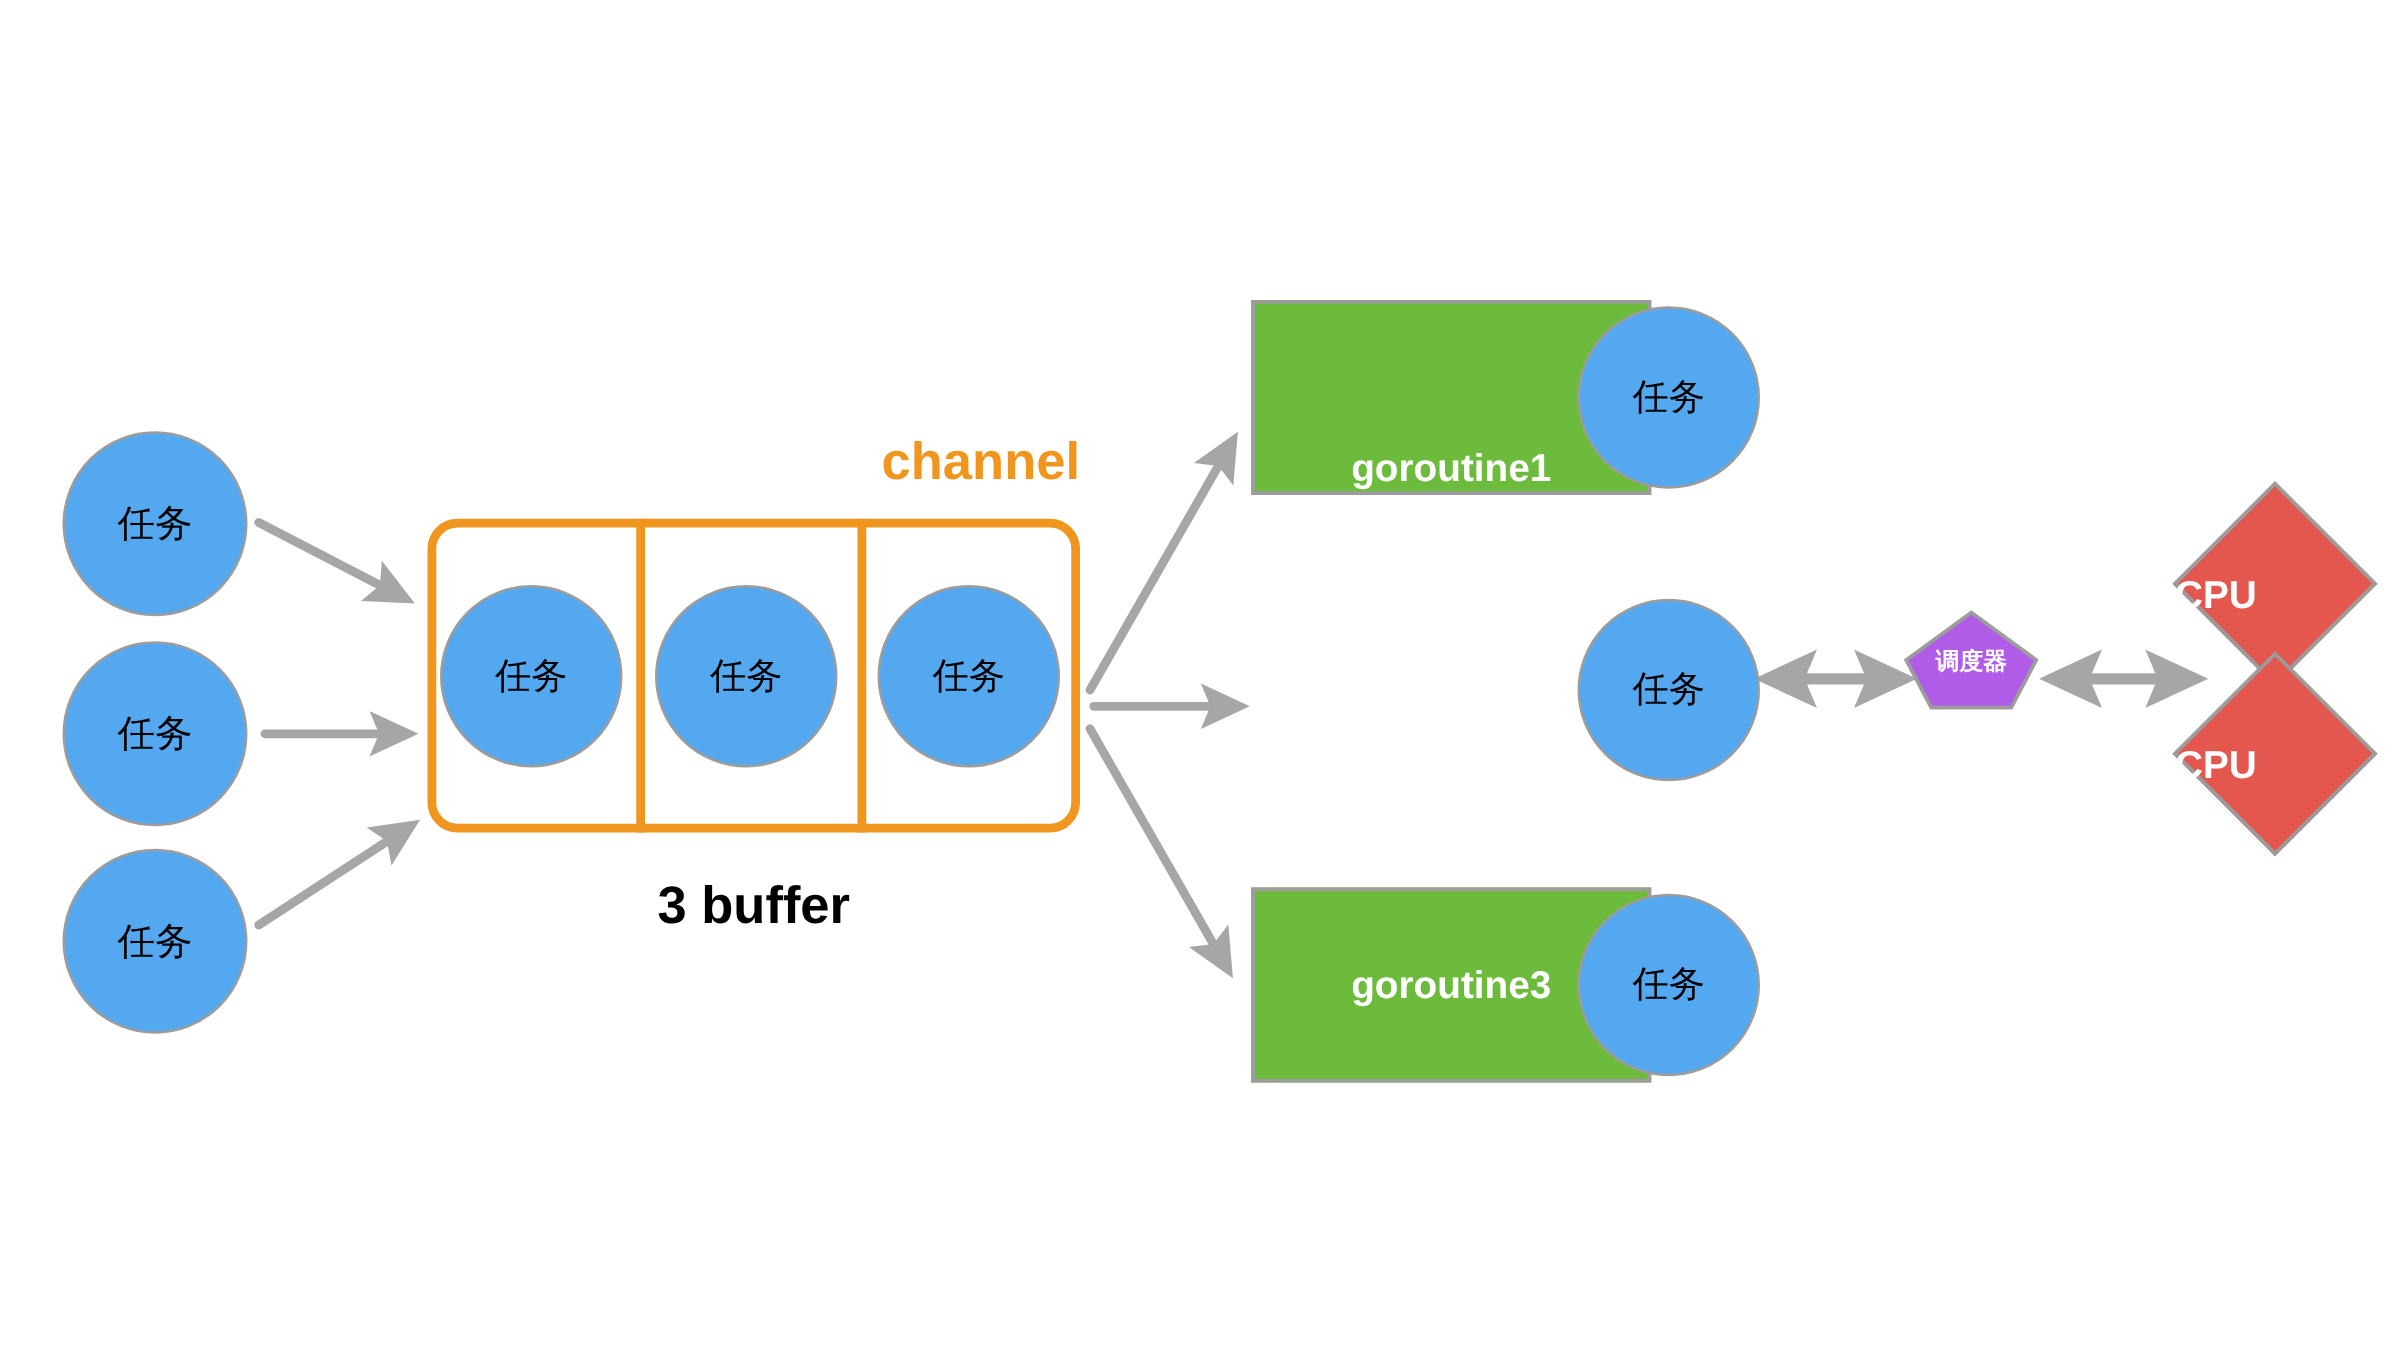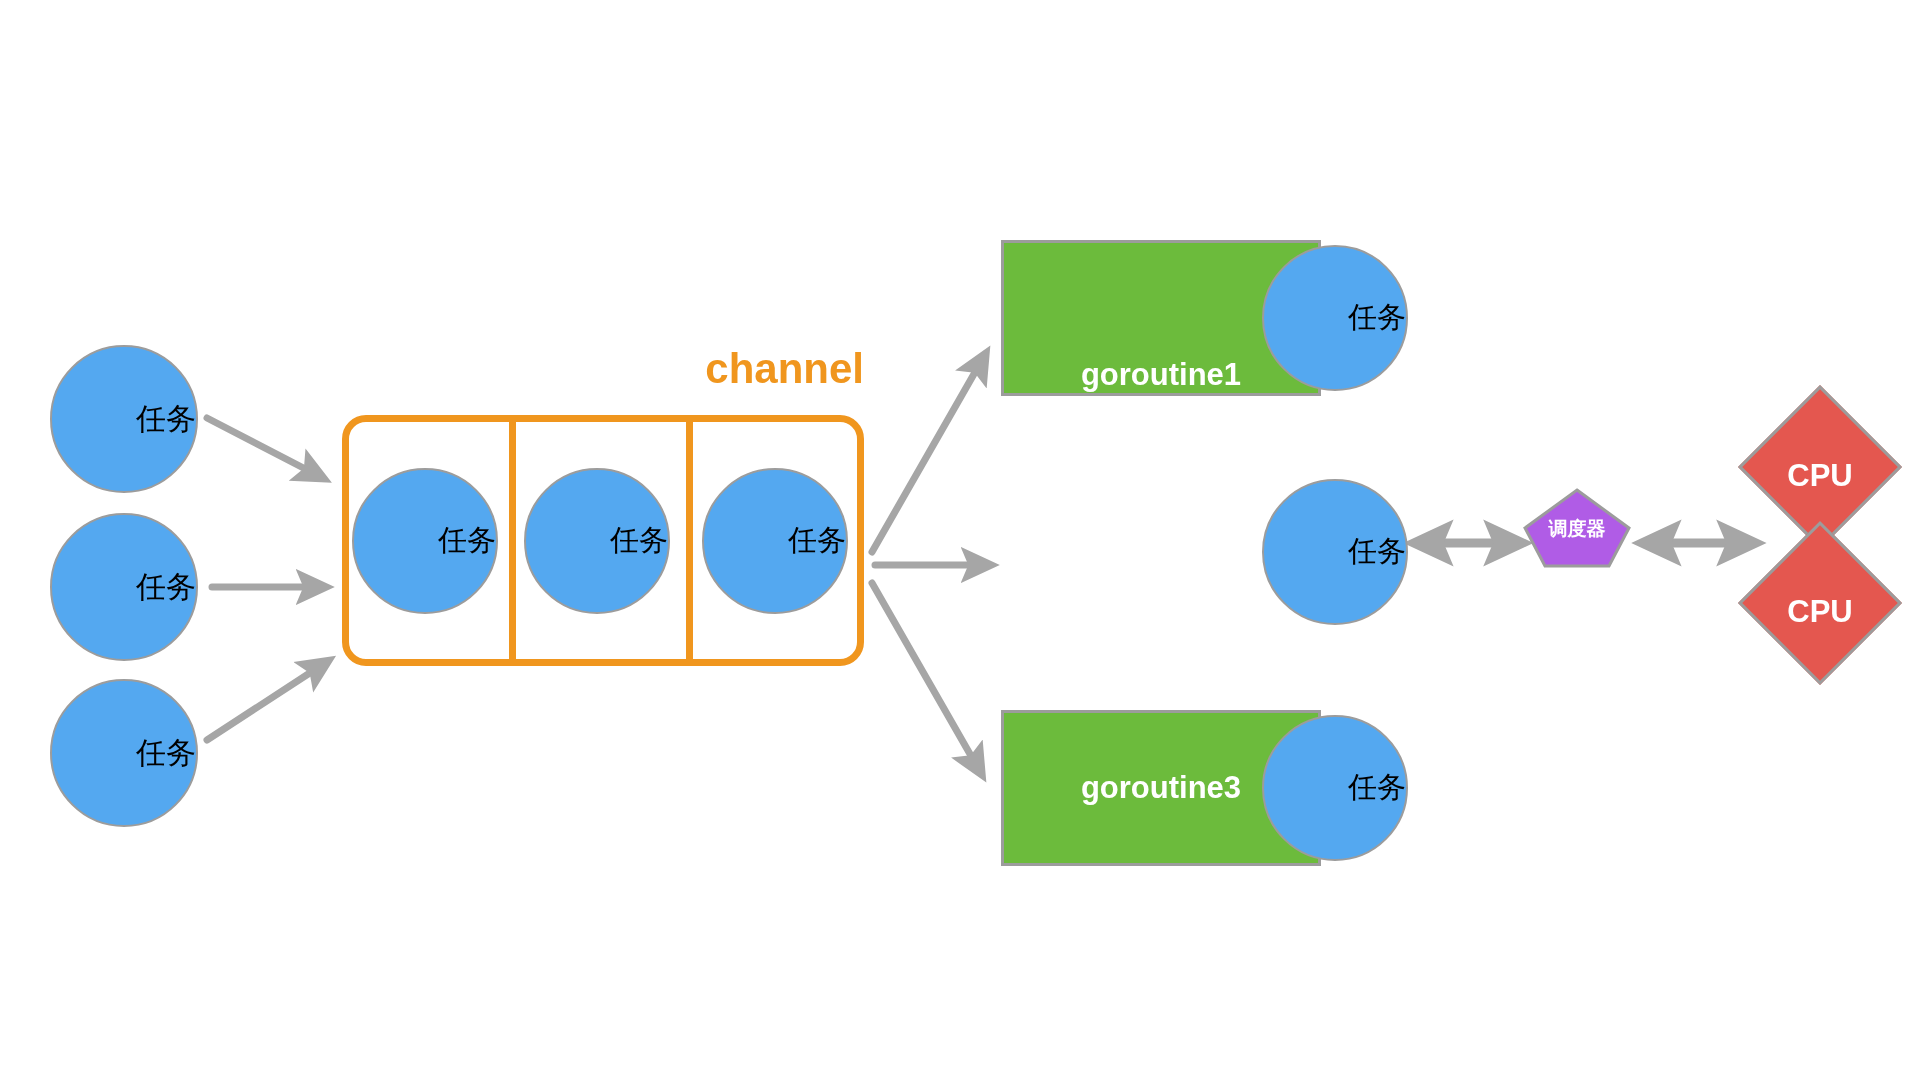--- a/index.html
+++ b/index.html
@@ -27,21 +27,21 @@
 
   
   .task-circle {
     position: absolute;
     border-radius: 50%;
     background: #54A8F0;
     border: 2px solid #9c9c9c;
     box-sizing: border-box;
     display: flex;
     align-items: center;
-    justify-content: flex-end;
+    justify-content: center;
     color: #000000;
     font-family: Liberation Serif, serif;
     font-weight: 400;
   }
   .task-src {
     width: 148px;
     height: 148px;
     font-size: 30px;
   }
   .task-buf {
@@ -148,21 +148,20 @@
     height: 116px;
     background: #E4574F;
     border: 3px solid #9c9c9c;
     box-sizing: border-box;
     transform: rotate(45deg);
     z-index: 2;
   }
   .cpu-label {
     position: absolute;
     width: 160px;
-    text-align: center;
     color: #ffffff;
     font-size: 31px;
     font-weight: bold;
     z-index: 3;
     pointer-events: none;
   }
 </style>
 </head>
 <body>
 
@@ -230,20 +229,21 @@
   <div class="task-circle task-buf" style="left:352px; top:468px; z-index:2;">
     <span>任务</span>
   </div>
   <div class="task-circle task-buf" style="left:524px; top:468px; z-index:2;">
     <span>任务</span>
   </div>
   <div class="task-circle task-buf" style="left:702px; top:468px; z-index:2;">
     <span>任务</span>
   </div>
 
+  <div class="buffer-label">3 buffer</div>
 
   <div class="goroutine-box" style="top:240px;align-items:flex-end;">
     <span>goroutine1</span>
   </div>
   <div class="task-circle task-on-goroutine" style="left:1262px; top:245px;">
     <span>任务</span>
   </div>
 
   <div class="task-circle task-on-goroutine" style="left:1262px; top:479px;">
     <span>任务</span>

